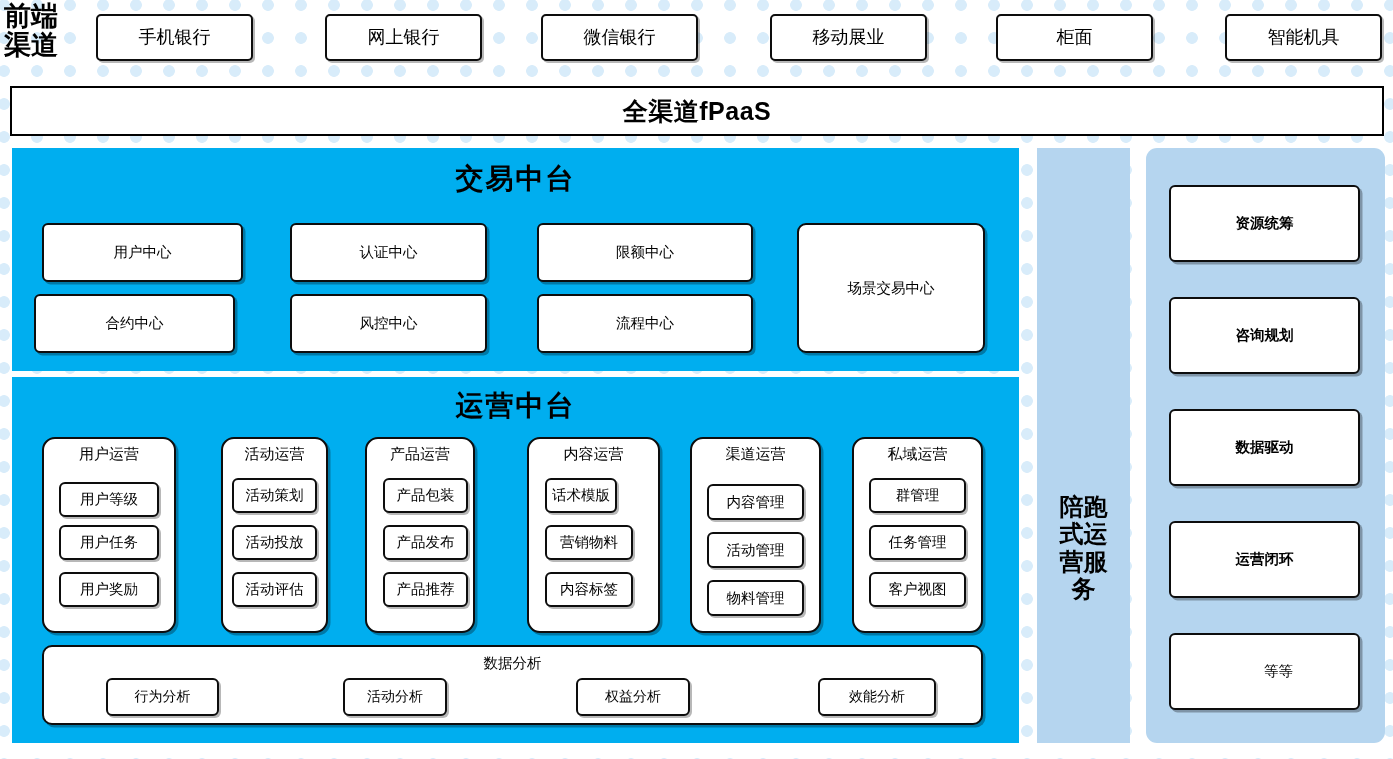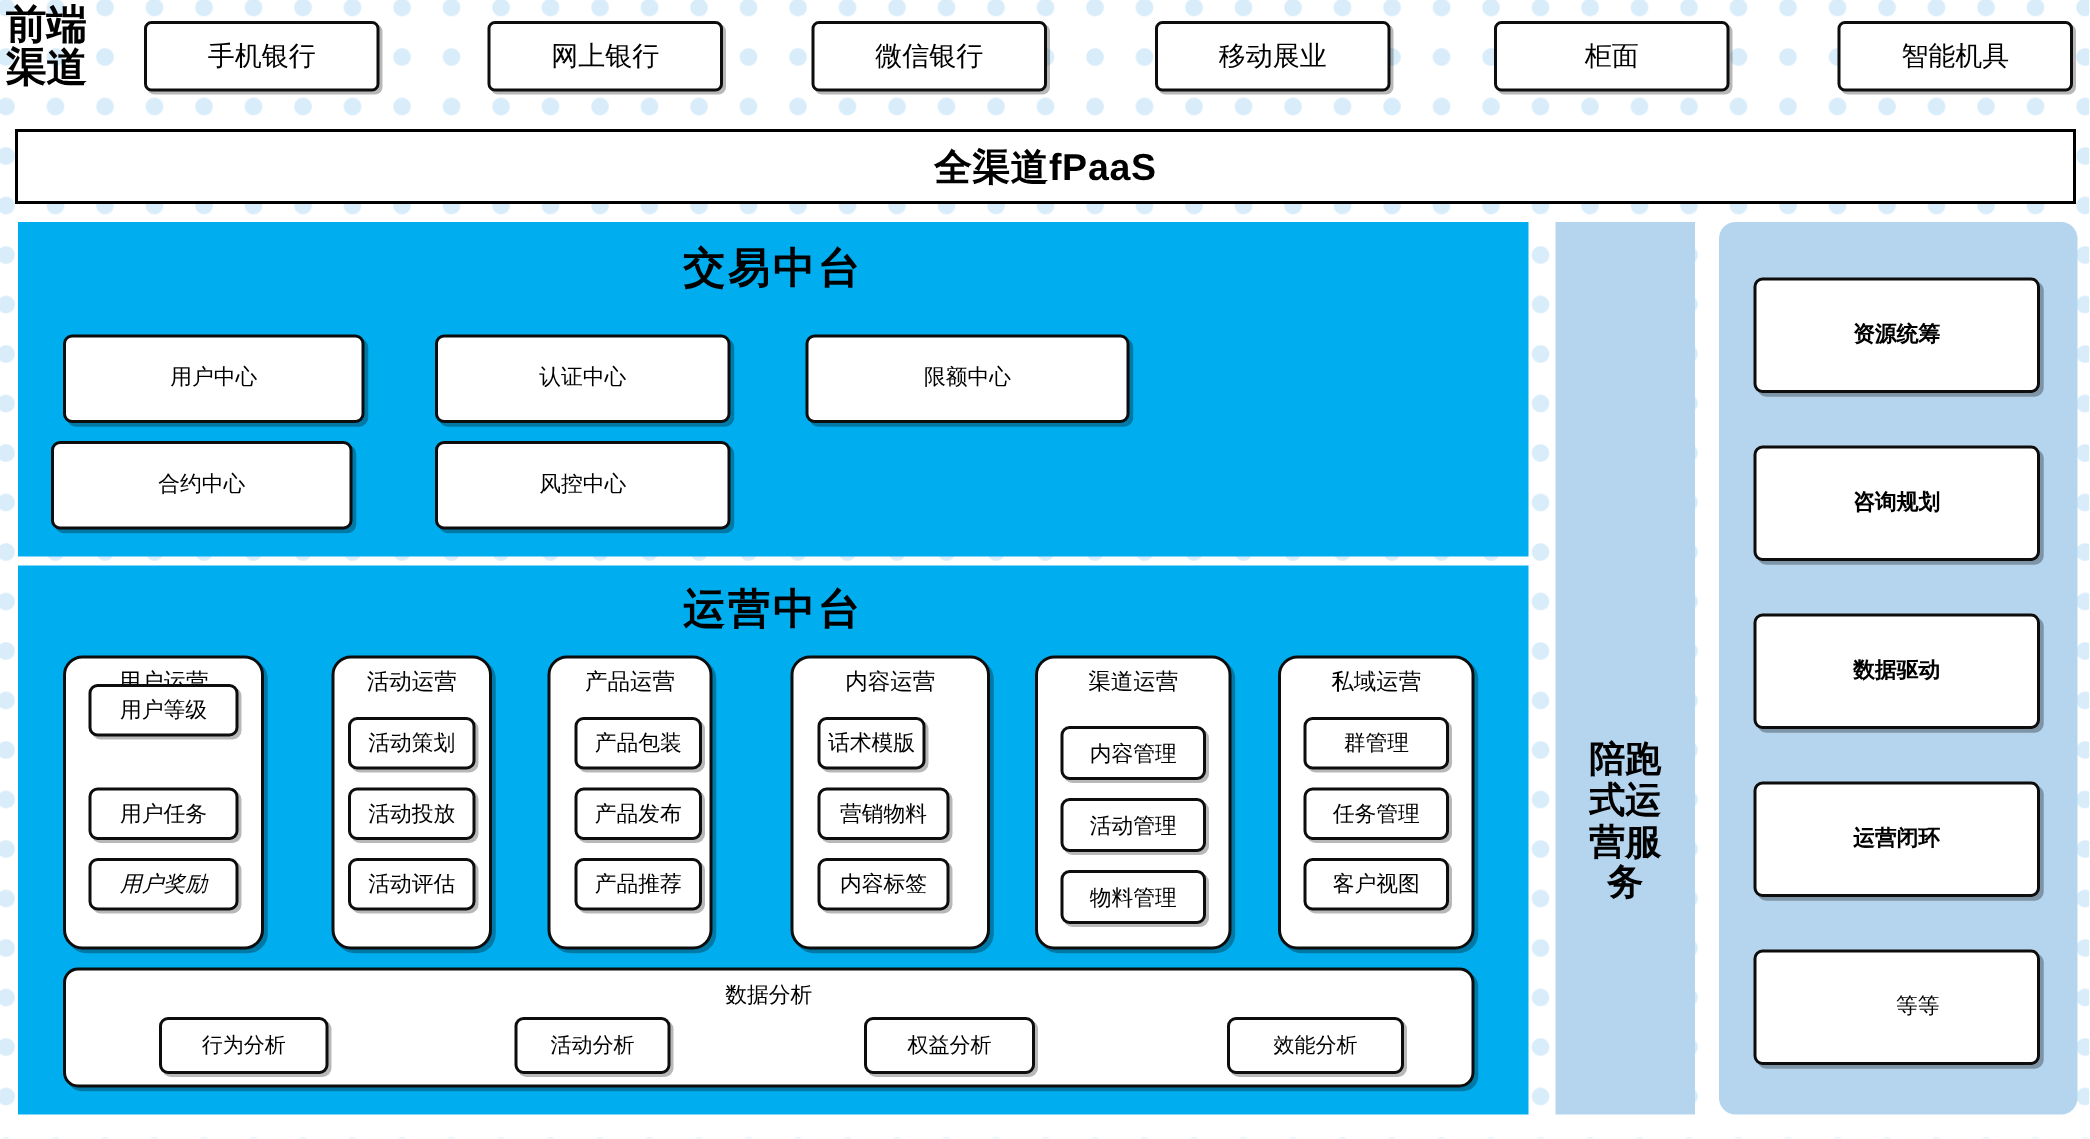--- a/index.html
+++ b/index.html
@@ -241,36 +241,42 @@
   <div class="card tx-card" style="left:537px; top:223px; width:216px; height:59px;">
       <span>限额中心</span>
     </div>
 
   <div class="card tx-card" style="left:34px;  top:294px; width:201px; height:59px;">
       <span>合约中心</span>
     </div>
   <div class="card tx-card" style="left:290px; top:294px; width:197px; height:59px;">
       <span>风控中心</span>
     </div>
-
+  <div class="card tx-card" style="left:537px; top:294px; width:216px; height:59px;">
+      <span>流程中心</span>
+    </div>
+
+  <div class="card tx-card" style="left:797px; top:223px; width:188px; height:130px; border-radius:9px;">
+      <span>场景交易中心</span>
+    </div>
 
   <div class="blue-panel" style="left:12px; top:377px; width:1007px; height:366px;">
     <div class="panel-title" style="top:10px;">运营中台</div>
   </div>
 
   <div class="op-group" style="left:42px; top:437px; width:134px; height:196px;">
     <div class="op-group-title">用户运营</div>
   </div>
-  <div class="op-item" style="left:59px; top:456px; width:100px; height:35px;justify-content:center;">
+  <div class="op-item" style="left:59px; top:482px; width:100px; height:35px;justify-content:center;">
       <span>用户等级</span>
     </div>
   <div class="op-item" style="left:59px; top:525px; width:100px; height:35px;">
       <span>用户任务</span>
     </div>
-  <div class="op-item" style="left:59px; top:572px; width:100px; height:35px;font-style:italic;">
+  <div class="op-item" style="left:59px; top:572px; width:100px; height:35px;">
       <span>用户奖励</span>
     </div>
 
   <div class="op-group" style="left:221px; top:437px; width:107px; height:196px;">
     <div class="op-group-title">活动运营</div>
   </div>
   <div class="op-item" style="left:232px; top:478px; width:85px; height:35px;">
       <span>活动策划</span>
     </div>
   <div class="op-item" style="left:232px; top:525px; width:85px; height:35px;">

